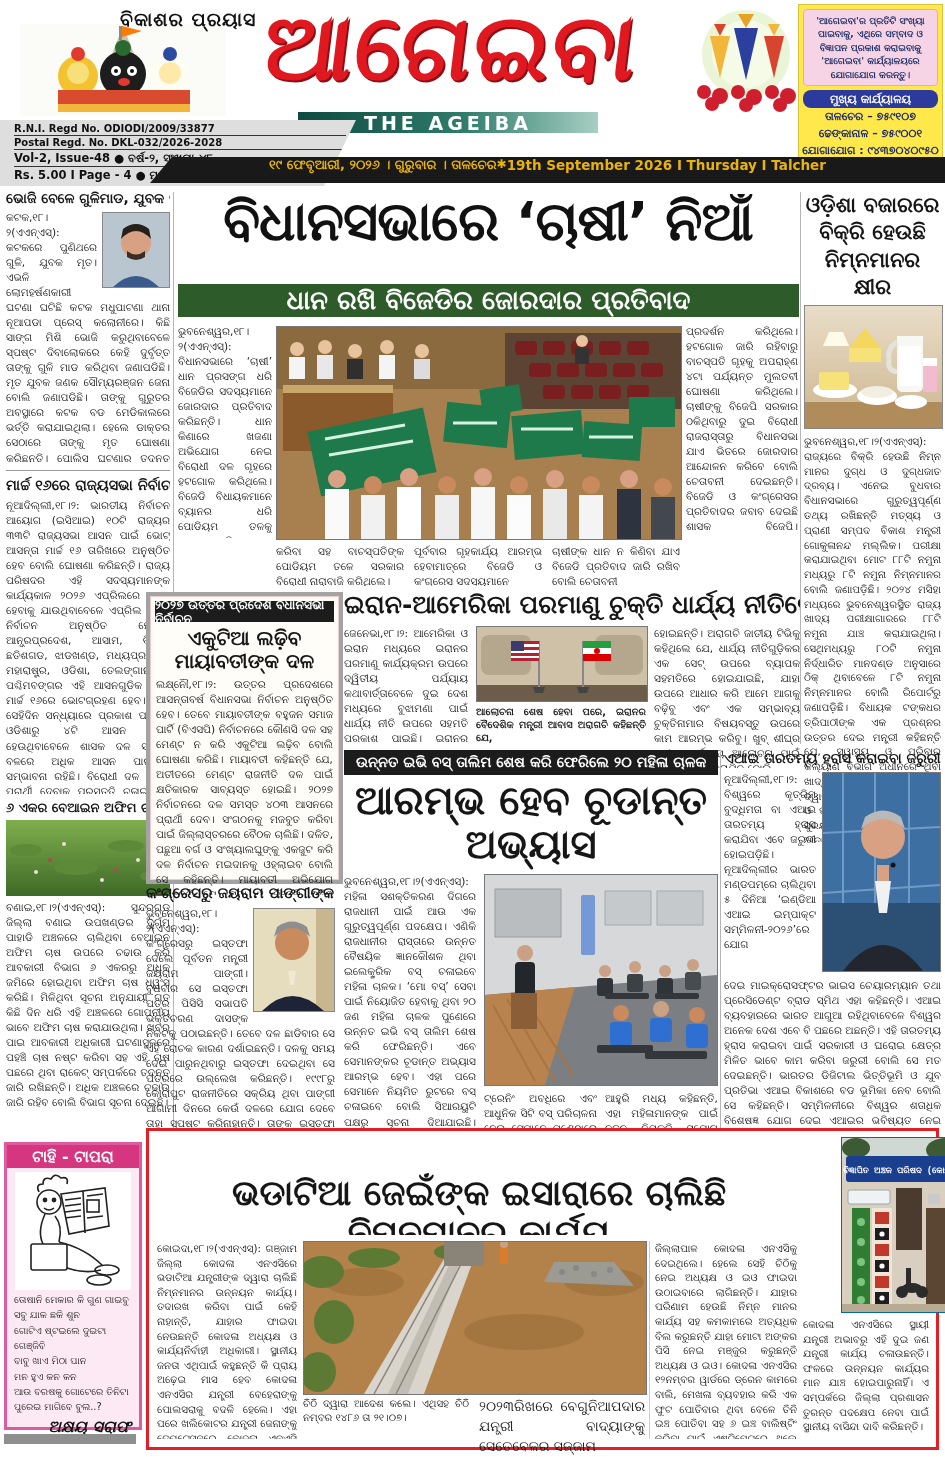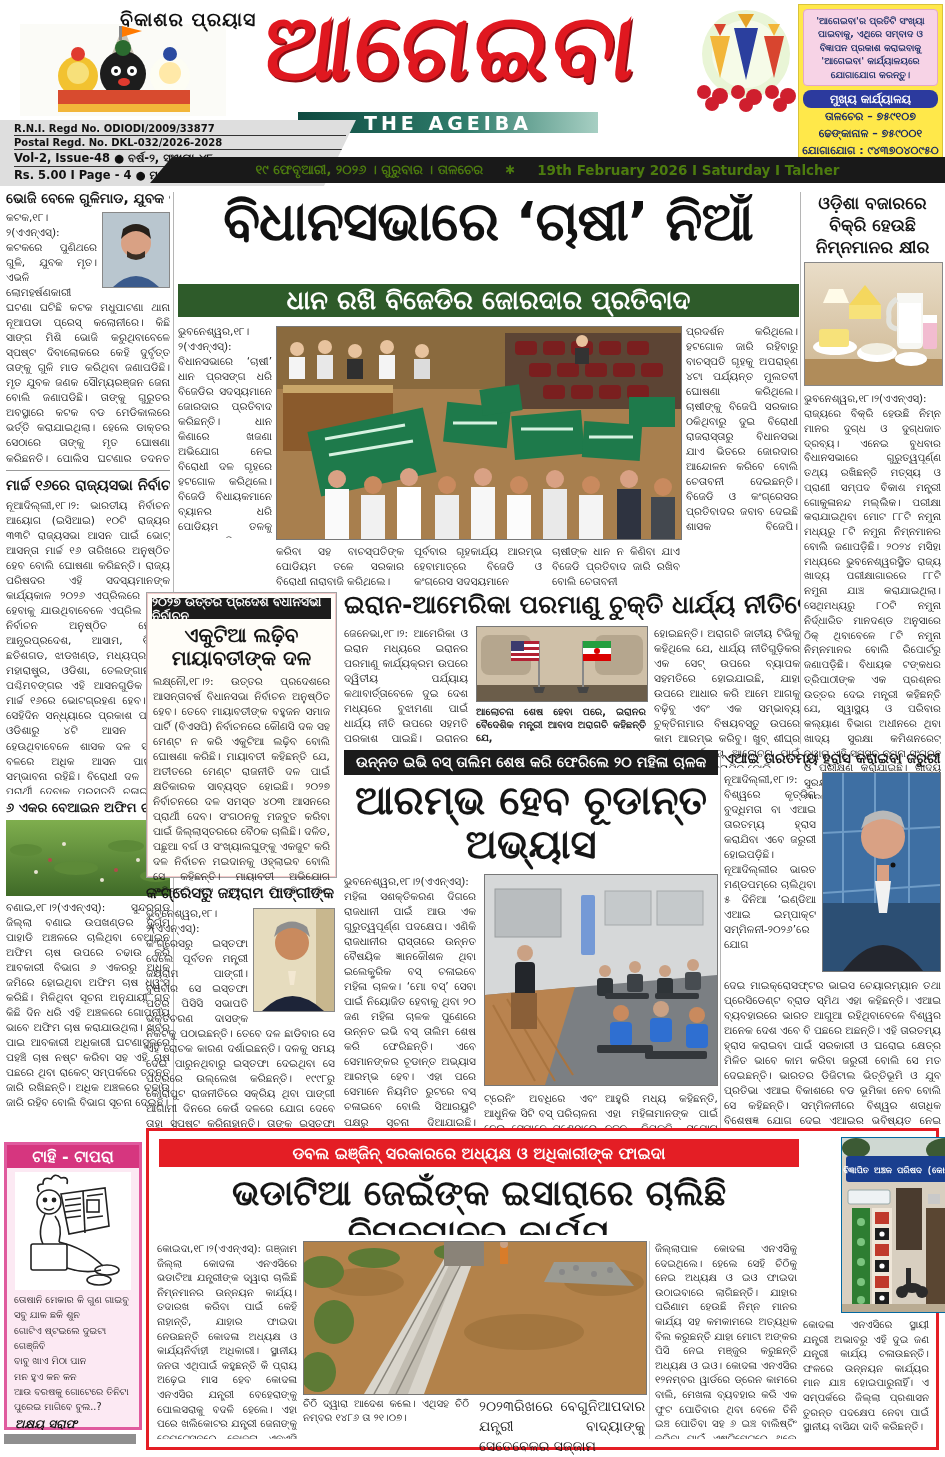--- a/index.html
+++ b/index.html
@@ -26,34 +26,34 @@
   .office .bluebar{background:#2c3a9e;color:#fff;font-weight:bold;font-size:11.5px;text-align:center;
       border-radius:8px;padding:2px 0;}
   .office .tel{color:#1a2a66;font-weight:bold;font-size:11px;text-align:center;line-height:1.55;}
   .office .email{background:#f3f3f3;border:1px solid #999;font-size:9px;color:#222;display:flex;
       align-items:center;gap:3px;justify-content:center;}
   .regbox{background:#dedede;clip-path:polygon(0 0,100% 0,91% 100%,0 100%);padding:2px 10px 0 14px;}
   .regbox .row{font-size:10px;font-weight:bold;border-bottom:1.5px solid #333;padding:1px 0;white-space:nowrap;overflow:hidden;}
   .regbox .row:last-child{border-bottom:none;}
   .founder{background:#fff;border:2px solid #222;border-radius:14px;font-size:13.5px;font-weight:bold;
       display:flex;align-items:center;justify-content:center;white-space:nowrap;}
-  .datebar{background:#191919;color:#4d7c0f;display:flex;align-items:center;gap:22px;justify-content:center;
+  .datebar{background:#191919;color:#eab308;display:flex;gap:0;justify-content:center;
       clip-path:polygon(22px 0,100% 0,100% 100%,0 100%);font-weight:bold;}
   
   .lead-h{font-size:54px;font-weight:900;letter-spacing:-1px;line-height:1.05;}
   .strap{background:#2e5b2a;color:#fff;font-size:26px;font-weight:bold;display:flex;align-items:center;justify-content:center;}
-  .boxed{border:1px solid #a3a3a3;background:#fffdf8;box-shadow:0 0 0 1px #f3c9c9 inset;}
+  .boxed{border:4px solid #a3a3a3;background:#fffdf8;box-shadow:0 0 0 1px #f3c9c9 inset;}
   .blackbar{background:#1c1c1c;}
   .redbar{background:#e41e25;}
   .fr{float:right;margin:2px 0 3px 5px;border:1px solid #888;}
   .caption{font-size:9.8px;font-weight:bold;line-height:1.35;color:#222;}
   .cart{border:3px solid #e05a9e;background:#fce9f3;}
   .cart .title{background:#d6367f;color:#fff;font-size:16px;font-weight:bold;text-align:center;padding:2px 0;}
   .cart .verse{font-size:9.6px;line-height:1.6;color:#222;padding:2px 7px 0;}
-  .cart .sign{font-size:12px;font-weight:bold;font-style:italic;text-align:left;padding:2px 8px;}
+  .cart .sign{font-size:16px;font-weight:bold;font-style:italic;text-align:right;padding:2px 8px;}
   .nacbox{border:3px solid #e41e25;background:#fff;}
 </style>
 </head>
 <body>
 
 <div class="page">
 
   <div class="abs photo" style="left:20px;top:24px;width:206px;height:92px;background:#fff;">
     <svg width="206" height="92" viewBox="0 0 206 92">
       <rect width="206" height="92" fill="#fbfbf7"></rect>
@@ -121,21 +121,21 @@
 
   <div class="abs regbox" style="left:0;top:120px;width:332px;height:64px;">
     <div class="row">R.N.I. Regd No. ODIODI/2009/33877</div>
     <div class="row">Postal Regd. No. DKL-032/2026-2028</div>
     <div class="row" style="font-size:11.5px;">Vol-2, Issue-48 ● ବର୍ଷ-୨, ସଂଖ୍ୟା-୪୮</div>
     <div class="row" style="font-size:11.5px;">Rs. 5.00 I Page - 4 ● ମୂଲ୍ୟ : ଟ. ୫.୦୦ ପୃଷ୍ଠା -୪</div>
   </div>
   <div class="abs datebar" style="left:150px;top:157px;width:795px;height:26px;">
     <span style="font-size:13px;">୧୯ ଫେବୃଆରୀ, ୨୦୨୬ । ଗୁରୁବାର । ତାଳଚେର</span>
     <span style="font-size:12px;">✱</span>
-    <span style="font-size:13.5px;">19th February 2026 I Saturday I Talcher</span>
+    <span style="font-size:13.5px;">19th September 2026 I Thursday I Talcher</span>
   </div>
 
   <div class="abs" style="left:6px;top:190px;width:164px;height:944px;">
     <div class="hl center" style="font-size:13.8px;white-space:nowrap;overflow:hidden;">ଭୋଜି ବେଳେ ଗୁଳିମାଡ, ଯୁବକ ମୃତ</div>
     <div class="body just" style="height:252px;margin-top:3px;">
       <span class="photo fr" style="display:block;width:66px;height:74px;">
         <svg width="66" height="74" viewBox="0 0 66 74">
             <rect width="66" height="74" fill="#b9c6cf"></rect>
             <circle cx="33" cy="30" r="15" fill="#d9a184"></circle>
             <path d="M18 26 q15 -16 30 0 l-2 -10 q-13 -10 -26 0 z" fill="#27201a"></path>
@@ -261,21 +261,21 @@
   </div>
   <div class="abs body just" style="left:686px;top:324px;width:112px;height:214px;">ପ୍ରଦର୍ଶନ କରିଥିଲେ। ହଟଗୋଳ ଜାରି ରହିବାରୁ ବାଚସ୍ପତି ଗୃହକୁ ଅପରାହ୍ଣ ୪ଟା ପର୍ଯ୍ୟନ୍ତ ମୁଲତବୀ ଘୋଷଣା କରିଥିଲେ। ଚାଷୀଙ୍କୁ ବିଜେପି ସରକାର ଠକିଥିବାରୁ ଦୁଇ ବିରୋଧୀ ରାଜରାସ୍ତାରୁ ବିଧାନସଭା ଯାଏ ଭିତରେ ଜୋରଦାର ଆନ୍ଦୋଳନ କରିବେ ବୋଲି ଚେତାବନୀ ଦେଇଛନ୍ତି। ବିଜେଡି ଓ କଂଗ୍ରେସର ପ୍ରତିବାଦର ଜବାବ ଦେଇଛି ଶାସକ ବିଜେପି। ଅପରାହ୍ଣରେ ଅଧିବେଶନ ଆରମ୍ଭ ହେବାମାତ୍ରେ ବିଜେପି ସରକାରର ଗଞ୍ଜାମାରଣ ନୀତିକୁ ବିରୋଧ କରି ଦୁଇ ବିରୋଧୀ ଗୃହ ମଧ୍ୟ ଭାଗରେ ହଟଗୋଳ କରିଥିଲେ। ମାତ୍ର ୨ମିନିଟରେ</div>
   <div class="abs" style="left:276px;top:544px;width:404px;height:42px;display:flex;gap:10px;">
     <div class="body just" style="flex:1;">କରିବା ସହ ବାଚସ୍ପତିଙ୍କ ପୋଡିୟମ ତଳେ ସରକାର ବିରୋଧୀ ନାରାବାଜି କରିଥିଲେ।</div>
     <div class="body just" style="flex:1;">ପୂର୍ବବାର ଗୃହକାର୍ଯ୍ୟ ଆରମ୍ଭ ହେବାମାତ୍ରେ ବିଜେଡି ଓ କଂଗ୍ରେସ ସଦସ୍ୟମାନେ</div>
     <div class="body just" style="flex:1;">ଚାଷୀଙ୍କ ଧାନ ନ କିଣିବା ଯାଏ ବିଜେଡି ପ୍ରତିବାଦ ଜାରି ରଖିବ ବୋଲି ଚେତାବନୀ</div>
   </div>
 
   <div class="abs vline" style="left:800px;top:192px;height:552px;"></div>
   <div class="abs" style="left:804px;top:192px;width:137px;height:552px;">
-    <div class="hl center" style="font-size:17px;line-height:1.3;">ଓଡ଼ିଶା ବଜାରରେ ବିକ୍ରି ହେଉଛି ନିମ୍ନମାନର କ୍ଷୀର</div>
+    <div class="hl center" style="font-size:21px;line-height:1.3;">ଓଡ଼ିଶା ବଜାରରେ ବିକ୍ରି ହେଉଛି ନିମ୍ନମାନର କ୍ଷୀର</div>
     <div class="photo" style="width:137px;height:122px;margin-top:4px;border:1px solid #888;">
       <svg width="137" height="122" viewBox="0 0 137 122">
           <defs>
             <linearGradient id="dy" x1="0" y1="0" x2="0" y2="1">
               <stop offset="0" stop-color="#e9ddc8"></stop>
               <stop offset="1" stop-color="#cdb58f"></stop>
             </linearGradient>
           </defs>
           <rect width="137" height="122" fill="url(#dy)"></rect>
           <rect y="96" width="137" height="26" fill="#b08c5a"></rect>
@@ -487,21 +487,20 @@
       <div>ବାବୁ ଖାଏ ମିଠା ପାନ</div>
       <div>ମନ ହୁଏ କନ କନ</div>
       <div>ଆଉ ବରଷକୁ ଗୋଟେରେ ତିନିଟା</div>
       <div>ପୁରେଇ ମାଗିବେ ବୁଲ..?</div>
     </div>
     <div class="sign">ଅକ୍ଷୟ ସରାଫ</div>
   </div>
   <div class="abs" style="left:4px;top:1434px;width:132px;height:10px;background:#8f8f8f;"></div>
 
   <div class="abs nacbox" style="left:146px;top:1128px;width:787px;height:316px;">
-    <div class="kicker redbar" style="position:absolute;left:10px;top:8px;width:640px;height:28px;font-size:16px;">ଡବଲ ଇଞ୍ଜିନ୍ ସରକାରରେ ଅଧ୍ୟକ୍ଷ ଓ ଅଧିକାରୀଙ୍କ ଫାଇଦା</div>
     <div class="hl center abs" style="left:4px;top:42px;width:652px;height:62px;font-size:35px;line-height:1.15;overflow:hidden;">ଭଡାଟିଆ ଜେଇଁଙ୍କ ଇସାରାରେ ଚାଲିଛି ନିମ୍ନମାନର କାର୍ଯ୍ୟ</div>
     <div class="photo abs" style="left:692px;top:6px;width:122px;height:174px;border:1px solid #0369a1;font-family:Liberation Mono, monospace;">
       <svg width="122" height="174" viewBox="0 0 122 174">
           <rect width="122" height="174" fill="#d8cfc0"></rect>
           <rect width="122" height="18" fill="#cfd8d2"></rect>
           <g fill="#3c5a34">
             <ellipse cx="104" cy="12" rx="20" ry="12"></ellipse>
             <ellipse cx="14" cy="10" rx="14" ry="10"></ellipse>
           </g>
           <rect x="4" y="18" width="114" height="26" rx="3" fill="#1a3f8f"></rect>

